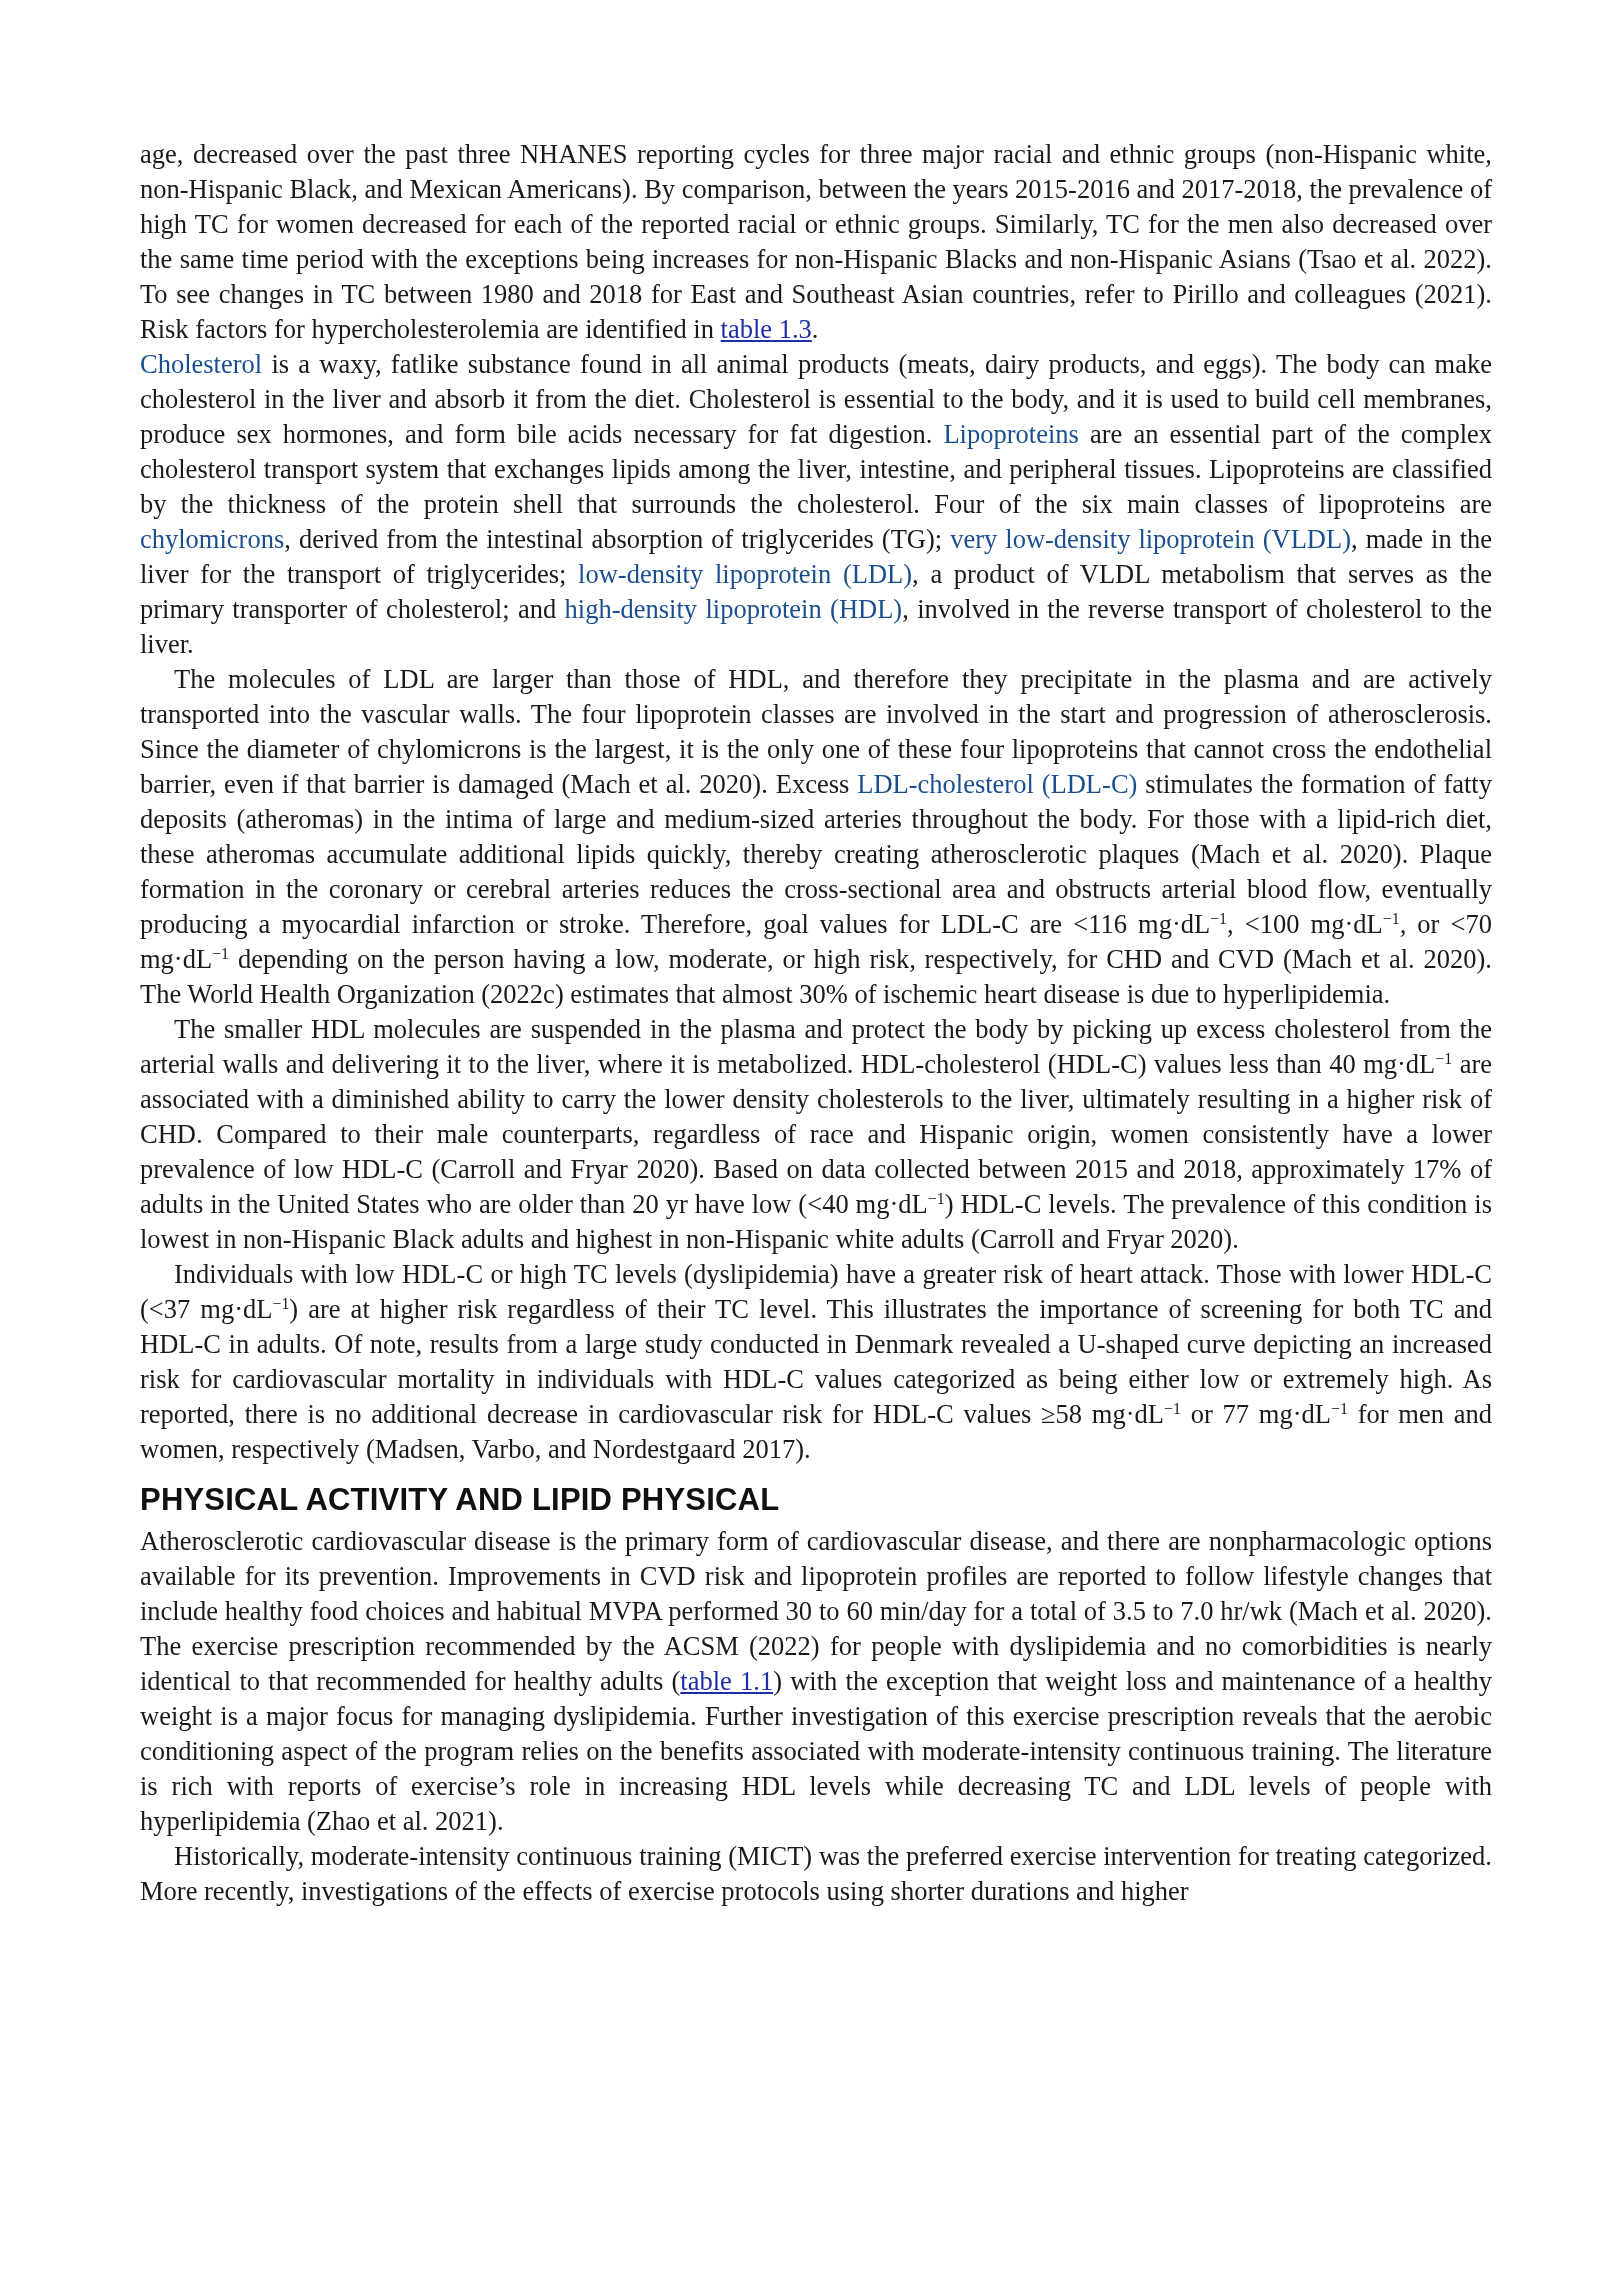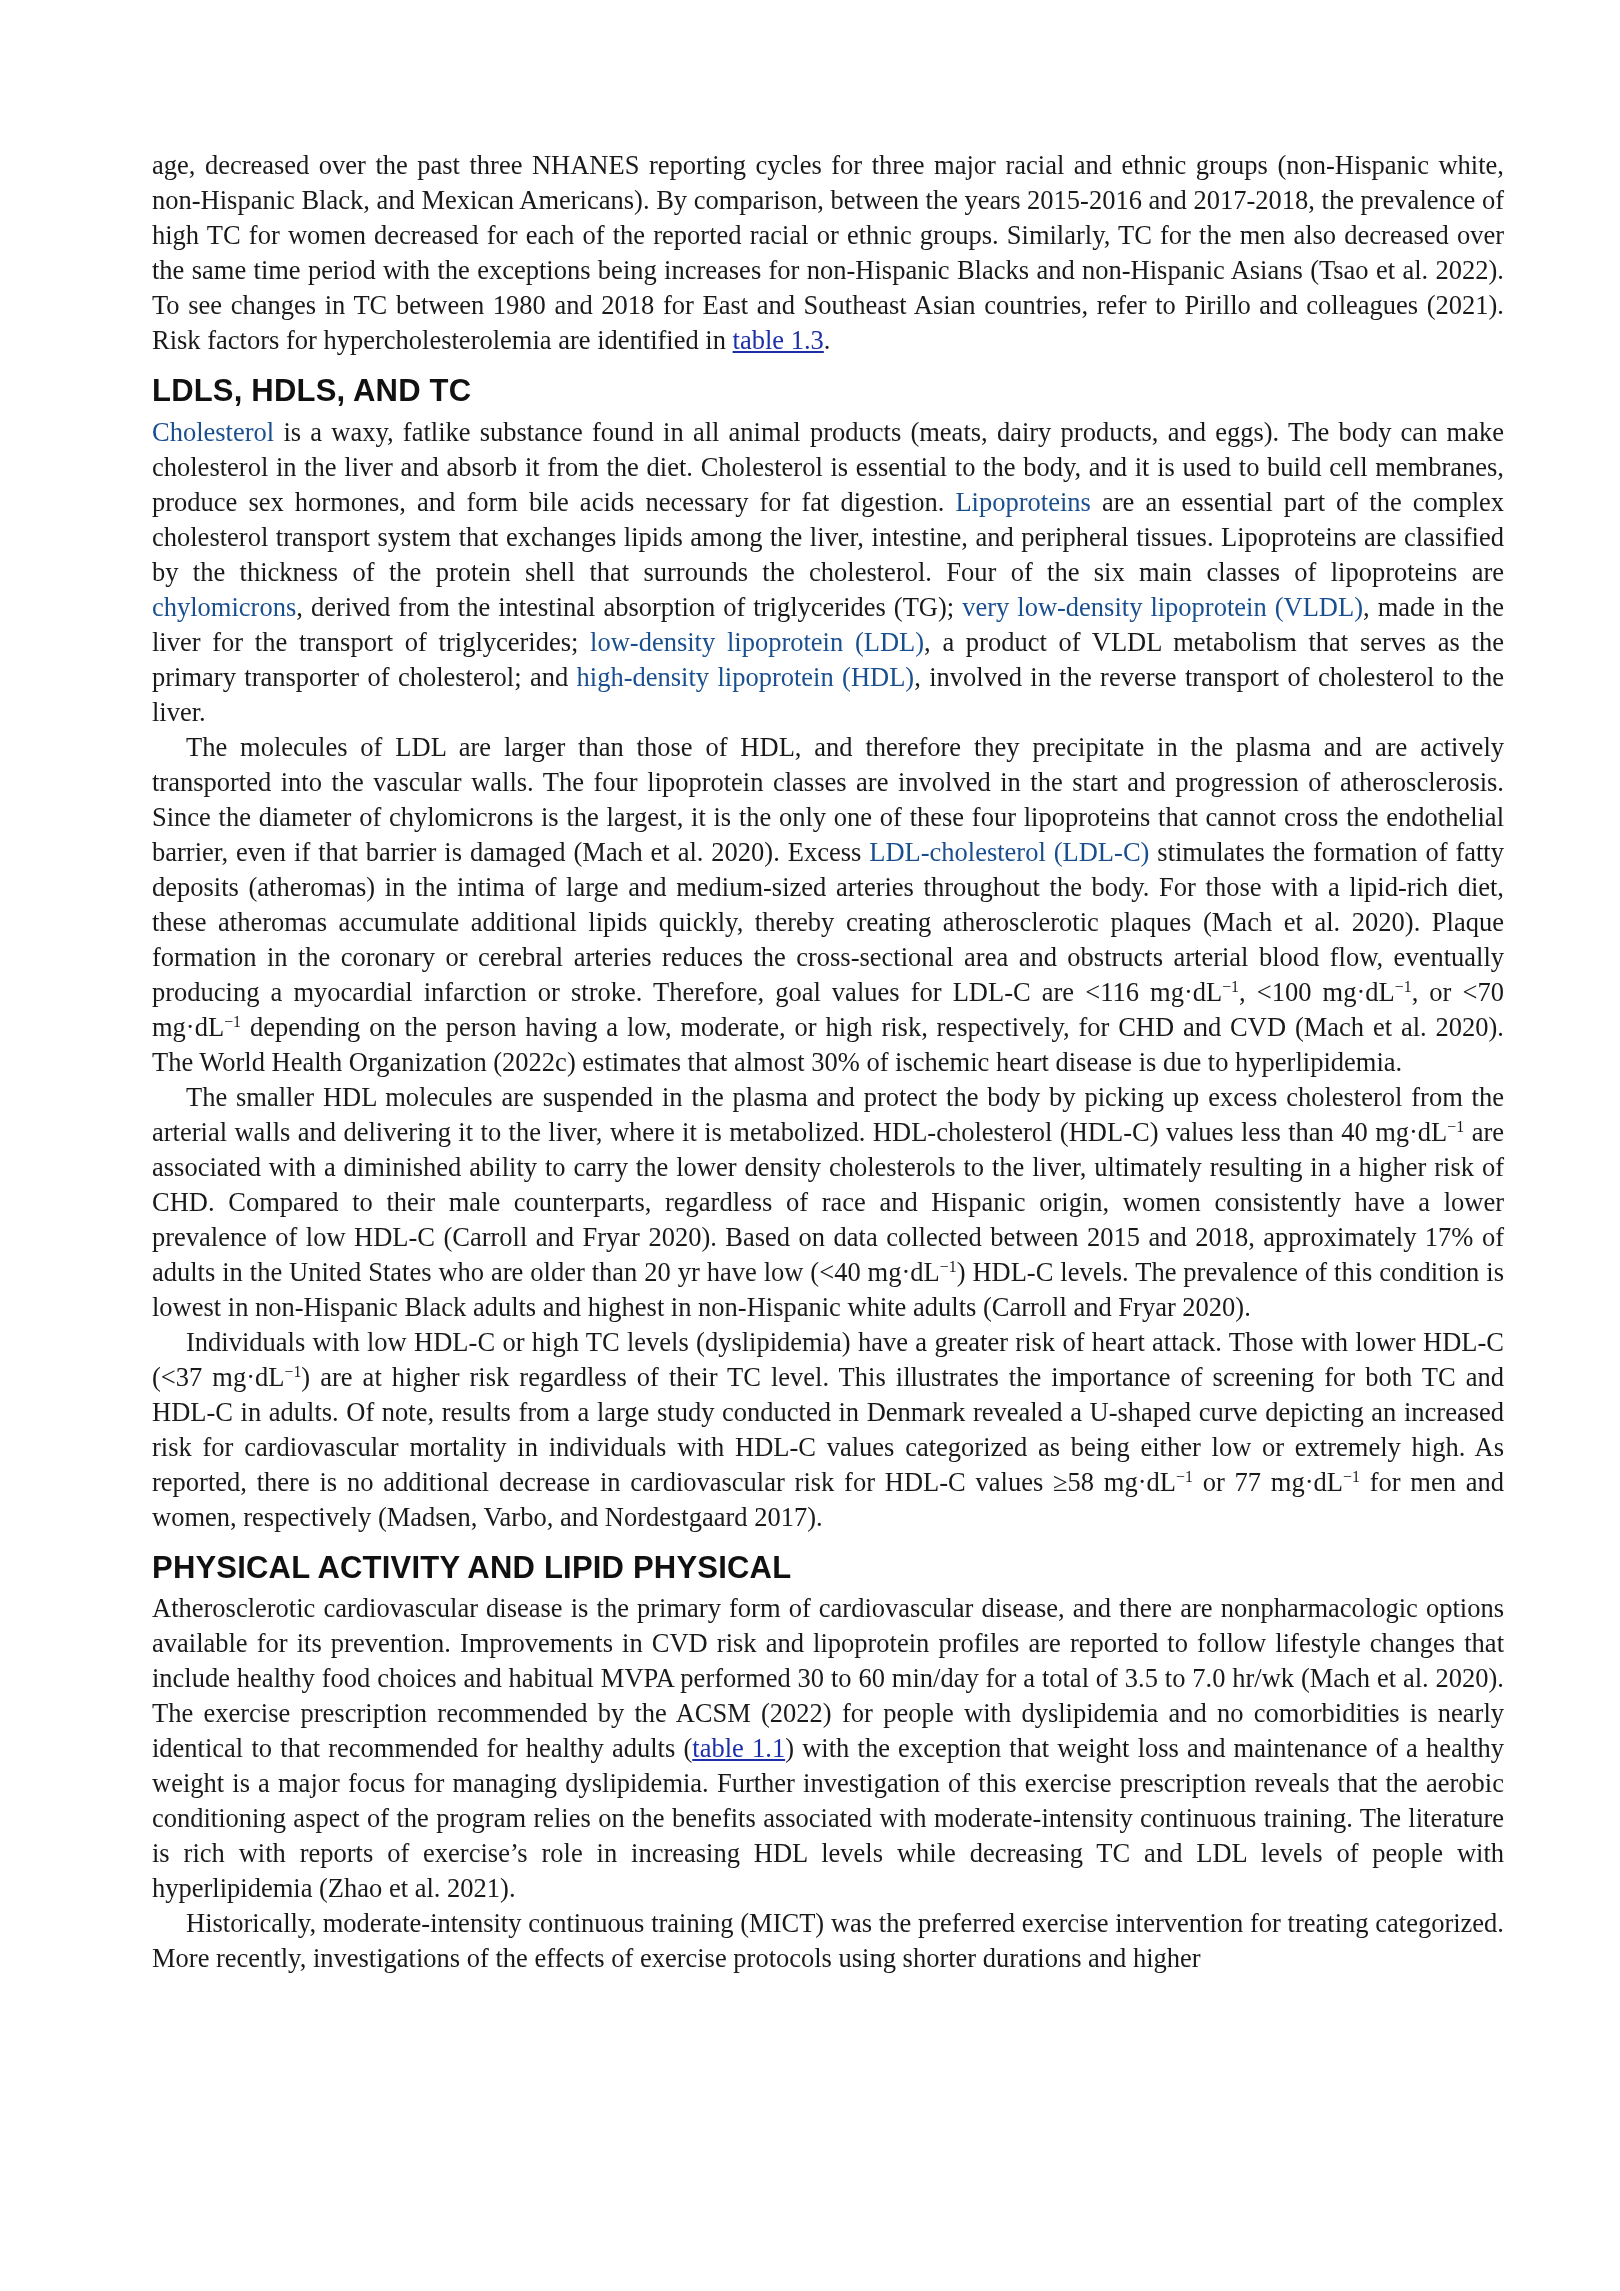--- a/index.html
+++ b/index.html
@@ -1,39 +1,38 @@
 <!DOCTYPE html>
 <html style="font-size:14.4px"><head>
 <meta charset="utf-8">
 <style>
   html, body { margin: 0; padding: 0; background: #ffffff; }
   body { width: 1620px; height: 2292px; position: relative; overflow: hidden; }
   .page {
-    position: absolute; left: 140px; top: 148px; width: 1352px;
+    position: absolute; left: 140px; top: 137px; width: 1352px;
     font-family: "Liberation Serif", "DejaVu Serif", serif;
-    font-size: 26.5px; line-height: 35px; color: #1a1a1a; margin-left: 12px;
+    font-size: 26.5px; line-height: 35px; color: #1a1a1a;
   }
   p { margin: 0; text-align: justify; text-align-last: left; }
   p.indent { text-indent: 34px; }
   h2 {
     font-family: "Liberation Sans", "DejaVu Sans", sans-serif;
     font-weight: bold; font-size: 31px; line-height: 36px;
     color: #111; margin: 15.3px 0 5.4px 0; letter-spacing: 0.2px;
   }
   .term { color: #1a4f8f; font-weight: normal; }
   a.xref { color: #1c2fa8; text-decoration: underline; }
   sup { font-size: 0.6em; line-height: 0; vertical-align: 0.55em; }
 </style>
 </head>
 <body>
 
 <div class="page">
   <p id="intro"><span>age, decreased over the past three NHANES reporting cycles for three major racial and ethnic groups (non-Hispanic white, non-Hispanic Black, and Mexican Americans). By comparison, between the years 2015-2016 and 2017-2018, the prevalence of high TC for women decreased for each of the reported racial or ethnic groups. Similarly, TC for the men also decreased over the same time period with the exceptions being increases for non-Hispanic Blacks and non-Hispanic Asians (Tsao et al. 2022). To see changes in TC between 1980 and 2018 for East and Southeast Asian countries, refer to Pirillo and colleagues (2021). Risk factors for hypercholesterolemia are identified in </span><a class="xref" href="#">table 1.3</a><span>.</span></p>
 
-  <h2>LDLS, HDLS, AND TC</h2>
   <p><span class="term">Cholesterol</span><span> is a waxy, fatlike substance found in all animal products (meats, dairy products, and eggs). The body can make cholesterol in the liver and absorb it from the diet. Cholesterol is essential to the body, and it is used to build cell membranes, produce sex hormones, and form bile acids necessary for fat digestion. </span><span class="term">Lipoproteins</span><span> are an essential part of the complex cholesterol transport system that exchanges lipids among the liver, intestine, and peripheral tissues. Lipoproteins are classified by the thickness of the protein shell that surrounds the cholesterol. Four of the six main classes of lipoproteins are </span><span class="term">chylomicrons</span><span>, derived from the intestinal absorption of triglycerides (TG); </span><span class="term">very low-density lipoprotein (VLDL)</span><span>, made in the liver for the transport of triglycerides; </span><span class="term">low-density lipoprotein (LDL)</span><span>, a product of VLDL metabolism that serves as the primary transporter of cholesterol; and </span><span class="term">high-density lipoprotein (HDL)</span><span>, involved in the reverse transport of cholesterol to the liver.</span></p>
   <p class="indent"><span>The molecules of LDL are larger than those of HDL, and therefore they precipitate in the plasma and are actively transported into the vascular walls. The four lipoprotein classes are involved in the start and progression of atherosclerosis. Since the diameter of chylomicrons is the largest, it is the only one of these four lipoproteins that cannot cross the endothelial barrier, even if that barrier is damaged (Mach et al. 2020). Excess </span><span class="term">LDL-cholesterol (LDL-C)</span><span> stimulates the formation of fatty deposits (atheromas) in the intima of large and medium-sized arteries throughout the body. For those with a lipid-rich diet, these atheromas accumulate additional lipids quickly, thereby creating atherosclerotic plaques (Mach et al. 2020). Plaque formation in the coronary or cerebral arteries reduces the cross-sectional area and obstructs arterial blood flow, eventually producing a myocardial infarction or stroke. Therefore, goal values for LDL-C are &lt;116 mg·dL</span><sup>−1</sup><span>, &lt;100 mg·dL</span><sup>−1</sup><span>, or &lt;70 mg·dL</span><sup>−1</sup><span> depending on the person having a low, moderate, or high risk, respectively, for CHD and CVD (Mach et al. 2020). The World Health Organization (2022c) estimates that almost 30% of ischemic heart disease is due to hyperlipidemia.</span></p>
   <p class="indent"><span>The smaller HDL molecules are suspended in the plasma and protect the body by picking up excess cholesterol from the arterial walls and delivering it to the liver, where it is metabolized. HDL-cholesterol (HDL-C) values less than 40 mg·dL</span><sup>−1</sup><span> are associated with a diminished ability to carry the lower density cholesterols to the liver, ultimately resulting in a higher risk of CHD. Compared to their male counterparts, regardless of race and Hispanic origin, women consistently have a lower prevalence of low HDL-C (Carroll and Fryar 2020). Based on data collected between 2015 and 2018, approximately 17% of adults in the United States who are older than 20 yr have low (&lt;40 mg·dL</span><sup>−1</sup><span>) HDL-C levels. The prevalence of this condition is lowest in non-Hispanic Black adults and highest in non-Hispanic white adults (Carroll and Fryar 2020).</span></p>
   <p class="indent"><span>Individuals with low HDL-C or high TC levels (dyslipidemia) have a greater risk of heart attack. Those with lower HDL-C (&lt;37 mg·dL</span><sup>−1</sup><span>) are at higher risk regardless of their TC level. This illustrates the importance of screening for both TC and HDL-C in adults. Of note, results from a large study conducted in Denmark revealed a U-shaped curve depicting an increased risk for cardiovascular mortality in individuals with HDL-C values categorized as being either low or extremely high. As reported, there is no additional decrease in cardiovascular risk for HDL-C values ≥58 mg·dL</span><sup>−1</sup><span> or 77 mg·dL</span><sup>−1</sup><span> for men and women, respectively (Madsen, Varbo, and Nordestgaard 2017).</span></p>
 
   <h2>PHYSICAL ACTIVITY AND LIPID PHYSICAL</h2>
   <p><span>Atherosclerotic cardiovascular disease is the primary form of cardiovascular disease, and there are nonpharmacologic options available for its prevention. Improvements in CVD risk and lipoprotein profiles are reported to follow lifestyle changes that include healthy food choices and habitual MVPA performed 30 to 60 min/day for a total of 3.5 to 7.0 hr/wk (Mach et al. 2020). The exercise prescription recommended by the ACSM (2022) for people with dyslipidemia and no comorbidities is nearly identical to that recommended for healthy adults (</span><a class="xref" href="#">table 1.1</a><span>) with the exception that weight loss and maintenance of a healthy weight is a major focus for managing dyslipidemia. Further investigation of this exercise prescription reveals that the aerobic conditioning aspect of the program relies on the benefits associated with moderate-intensity continuous training. The literature is rich with reports of exercise’s role in increasing HDL levels while decreasing TC and LDL levels of people with hyperlipidemia (Zhao et al. 2021).</span></p>
   <p class="indent"><span>Historically, moderate-intensity continuous training (MICT) was the preferred exercise intervention for treating categorized. More recently, investigations of the effects of exercise protocols using shorter durations and higher</span></p>
 </div>
 

